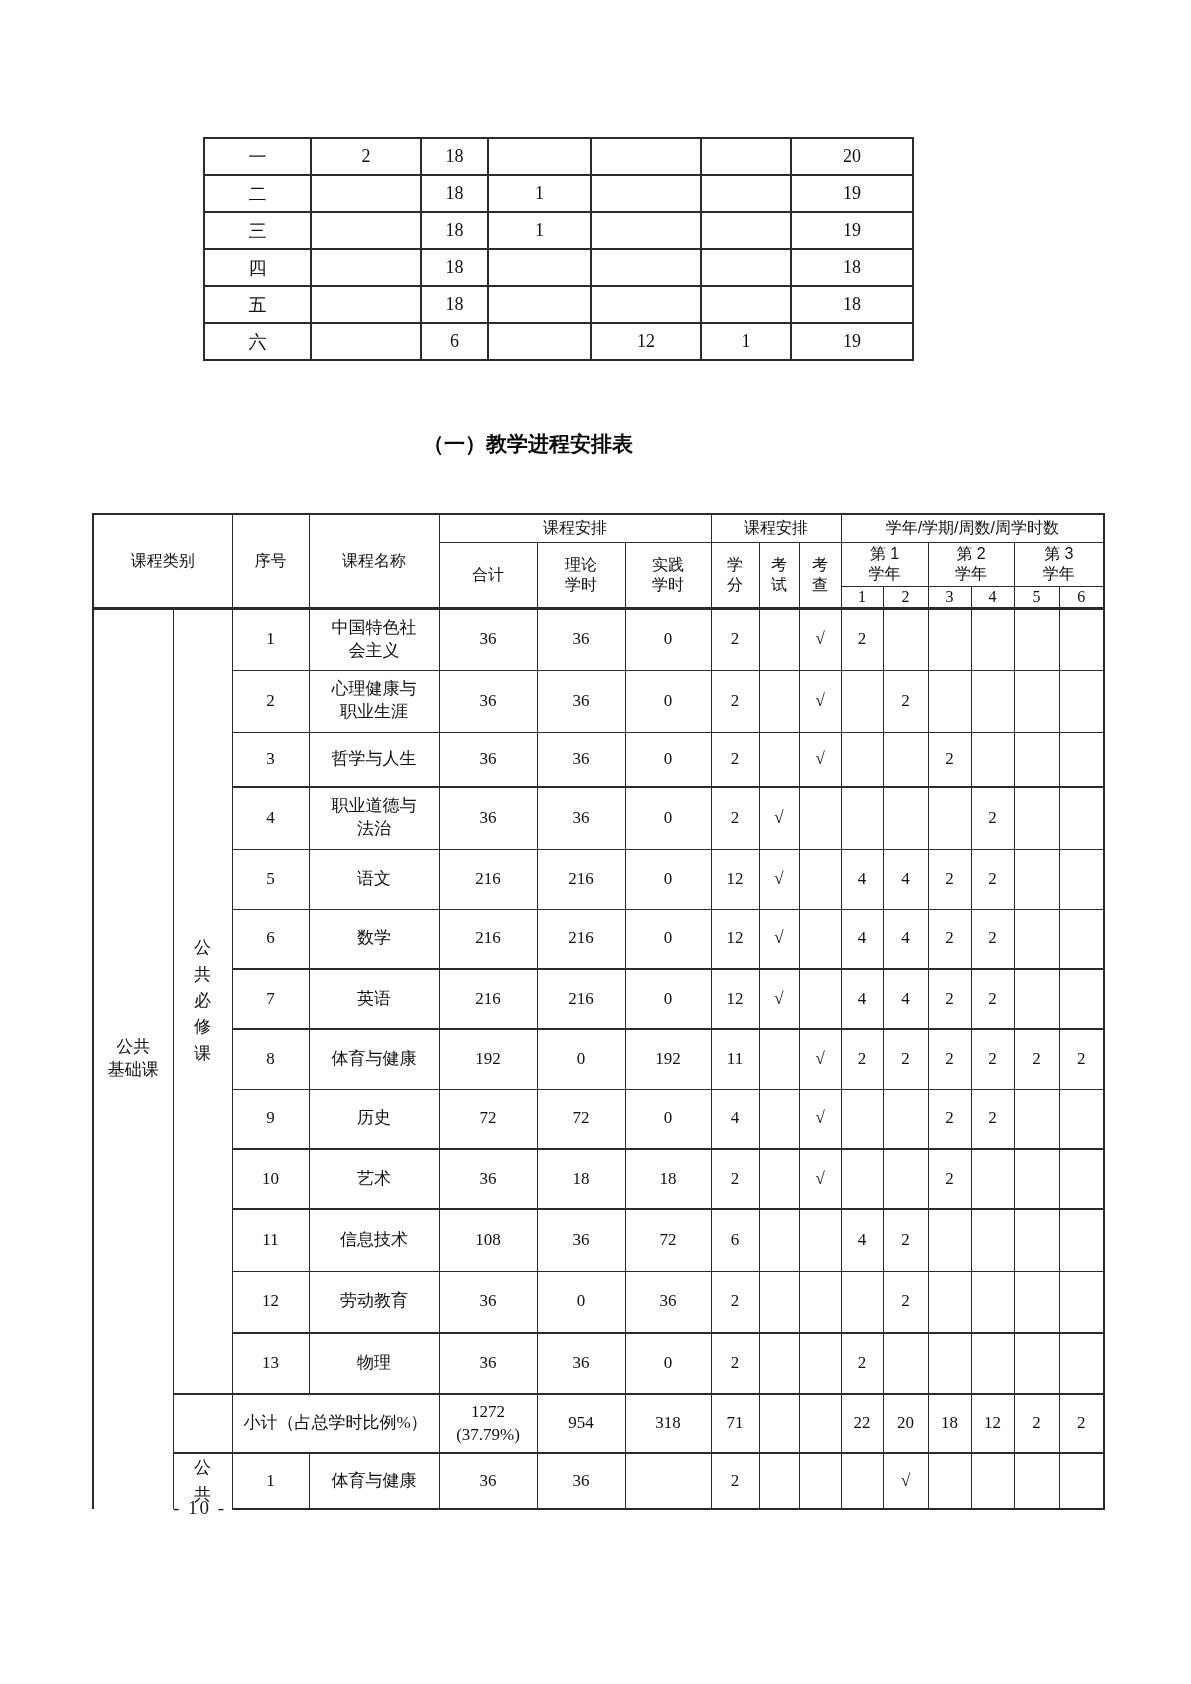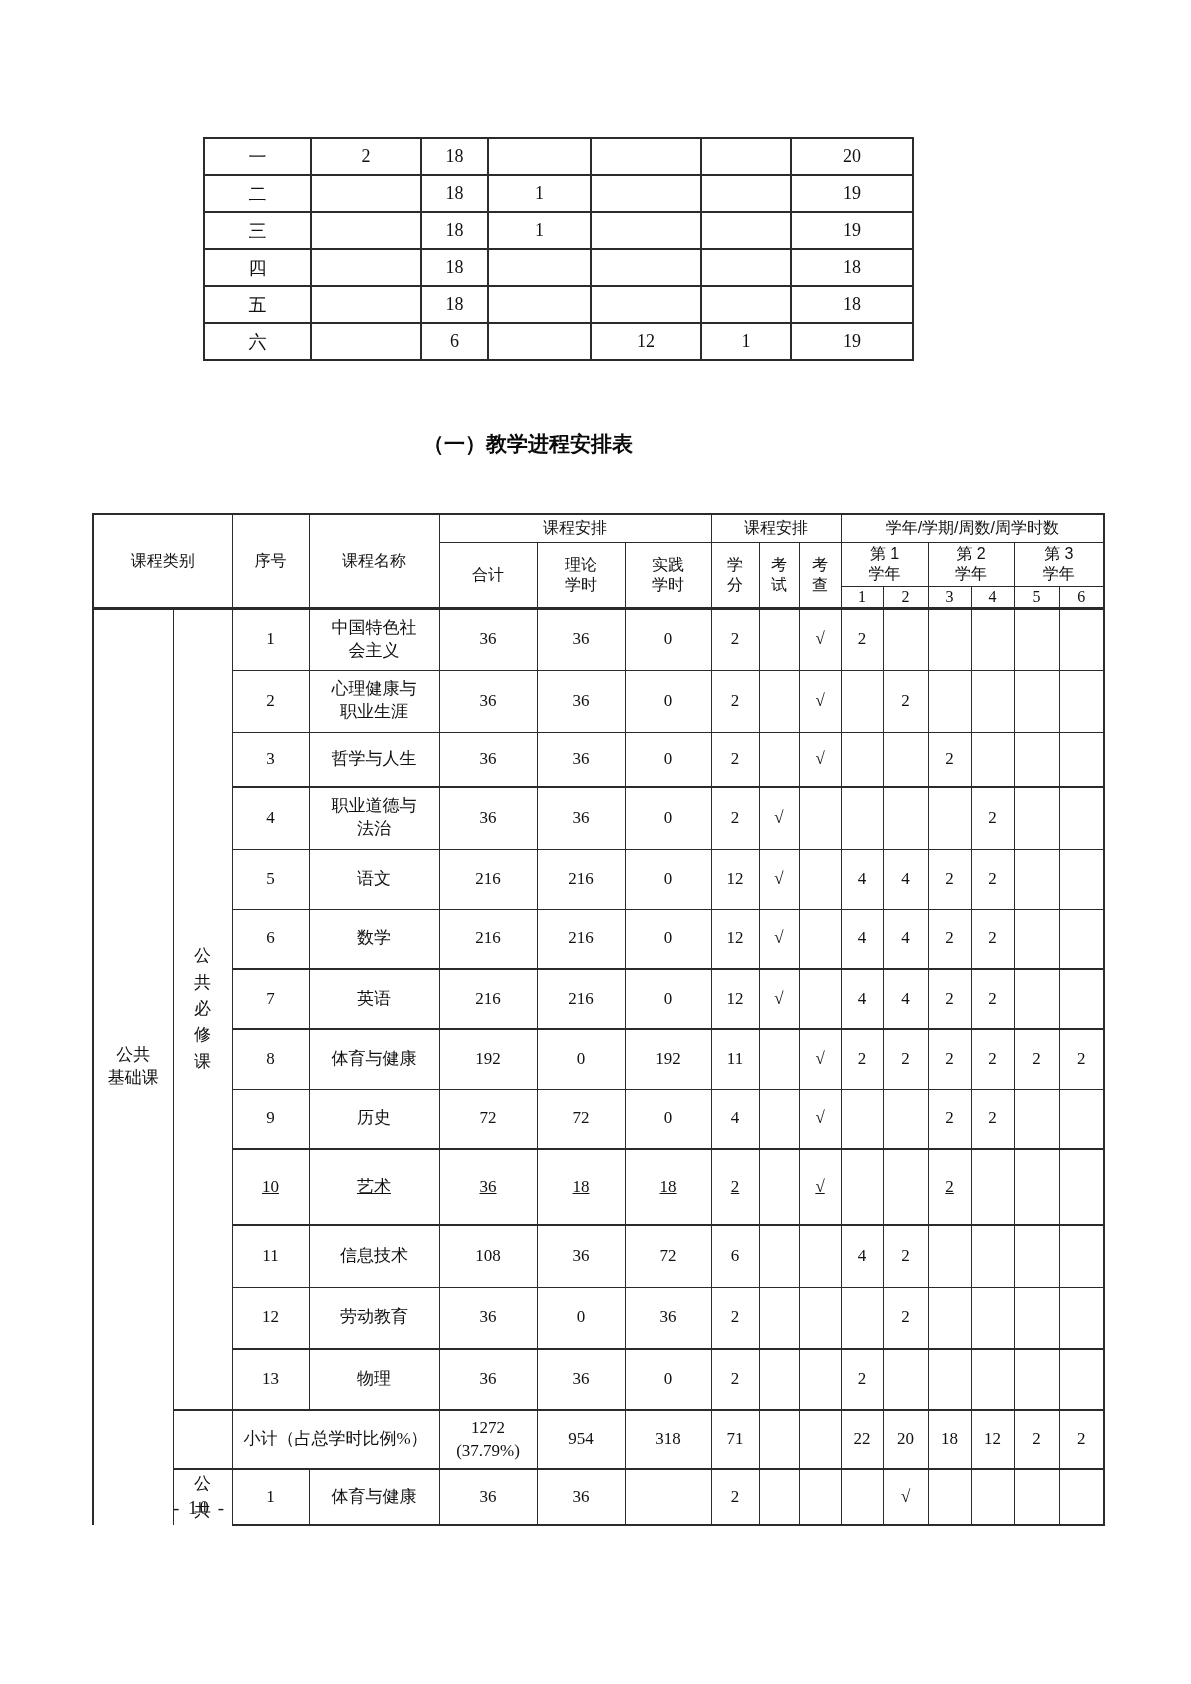--- a/index.html
+++ b/index.html
@@ -30,21 +30,21 @@
   .schedule-table thead tr:nth-child(3) th{font-family:"Liberation Serif","DejaVu Serif",serif;font-weight:normal;font-size:16px;}
   .schedule-table tbody tr:nth-child(1){height:62px;}
   .schedule-table tbody tr:nth-child(2){height:62px;}
   .schedule-table tbody tr:nth-child(3){height:55px;}
   .schedule-table tbody tr:nth-child(4){height:62px;}
   .schedule-table tbody tr:nth-child(5){height:60px;}
   .schedule-table tbody tr:nth-child(6){height:60px;}
   .schedule-table tbody tr:nth-child(7){height:60px;}
   .schedule-table tbody tr:nth-child(8){height:60px;}
   .schedule-table tbody tr:nth-child(9){height:60px;}
-  .schedule-table tbody tr:nth-child(10){height:76px;text-decoration:underline;}
+  .schedule-table tbody tr:nth-child(10){height:60px;}
   .schedule-table tbody tr:nth-child(11){height:62px;}
   .schedule-table tbody tr:nth-child(12){height:62px;}
   .schedule-table tbody tr:nth-child(13){height:61px;}
   .schedule-table tbody tr:nth-child(14){height:59px;margin-left:8px;}
   .schedule-table tbody tr:nth-child(15){height:56px;}
   
   .schedule-table tbody tr:first-child td{border-top:3px solid #2b2b2b;}
   
   .schedule-table tbody tr.thick td{border-top-width:2px;}
   

